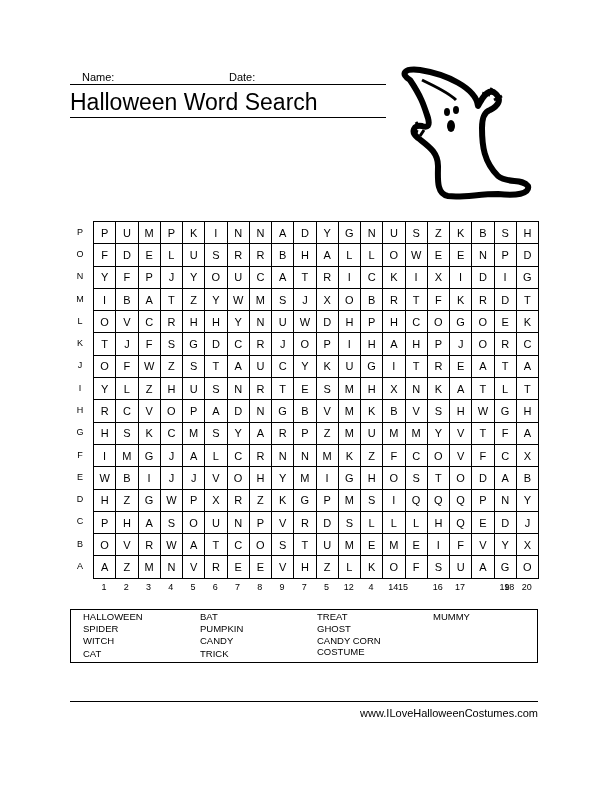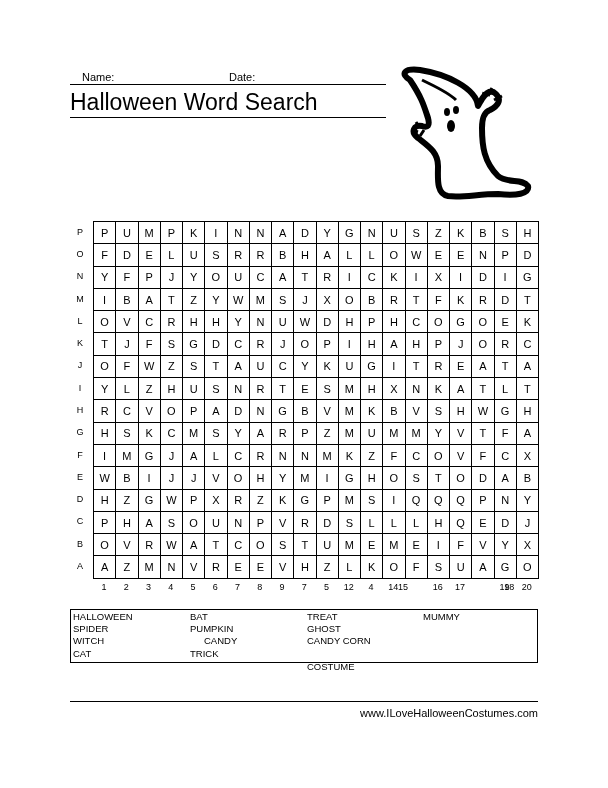--- a/index.html
+++ b/index.html
@@ -6,21 +6,21 @@
   body { width:608px; height:788px; position:relative; overflow:hidden; font-family:"Liberation Sans", sans-serif; color:#000; }
   .hdr-line { position:absolute; left:70px; width:316px; height:0; border-top:1.5px solid #000; }
   .lbl { position:absolute; font-size:11px; }
   .title { position:absolute; left:70px; top:89px; font-size:23px; letter-spacing:0px; white-space:nowrap;text-align:right; }
   .ghost { position:absolute; left:398px; top:66px; width:150px; height:140px; }
   .grid { position:absolute; left:93px; top:221px; border-collapse:collapse; }
   .grid td { width:21.25px; height:21.3px; border:1px solid #000; text-align:center; vertical-align:middle; font-size:11px; padding:0; }
   .rowlbl { position:absolute; left:74px; width:12px; text-align:center; font-size:9px; }
   .collbl { position:absolute; top:582px; width:22px; text-align:center; font-size:9px; }
   .wordbox { position:absolute; left:70px; top:609px; width:466px; height:52px; border:1px solid #000; }
-  .word { position:absolute; font-size:9.5px; white-space:nowrap; }
+  .word { position:absolute; font-size:9.5px; white-space:nowrap;margin-left:10px; }
   .foot-line { position:absolute; left:70px; top:701px; width:468px; border-top:1px solid #000; }
   .foot { position:absolute; left:70px; width:468px; top:707px; text-align:right; font-size:11px; }
 </style>
 </head>
 <body>
 
 <div class="lbl" style="left:70px;top:71px;margin-left:12px;">Name:</div>
 <div class="lbl" style="left:229px;top:71px;">Date:</div>
 <div class="hdr-line" style="top:84px;"></div>
 <div class="title">Halloween Word Search</div>
@@ -437,23 +437,23 @@
     <div class="collbl" style="left: 515.75px;">20</div>
   </div>
 
 <div class="wordbox">
   <div class="word" style="left:2px;top:1px">HALLOWEEN</div>
   <div class="word" style="left:2px;top:13px">SPIDER</div>
   <div class="word" style="left:2px;top:25px">WITCH</div>
   <div class="word" style="left:2px;top:38px">CAT</div>
   <div class="word" style="left:119px;top:1px">BAT</div>
   <div class="word" style="left:119px;top:13px">PUMPKIN</div>
-  <div class="word" style="left:133px;top:25px">CANDY</div>
+  <div class="word" style="left:119px;top:25px">CANDY</div>
   <div class="word" style="left:119px;top:38px">TRICK</div>
   <div class="word" style="left:236px;top:1px">TREAT</div>
   <div class="word" style="left:236px;top:13px">GHOST</div>
   <div class="word" style="left:236px;top:25px">CANDY CORN</div>
-  <div class="word" style="left:236px;top:51px">COSTUME</div>
+  <div class="word" style="left:236px;top:36px">COSTUME</div>
   <div class="word" style="left:352px;top:1px">MUMMY</div>
 </div>
 
 <div class="foot-line"></div>
 <div class="foot">www.ILoveHalloweenCostumes.com</div>
 
 </body></html>

